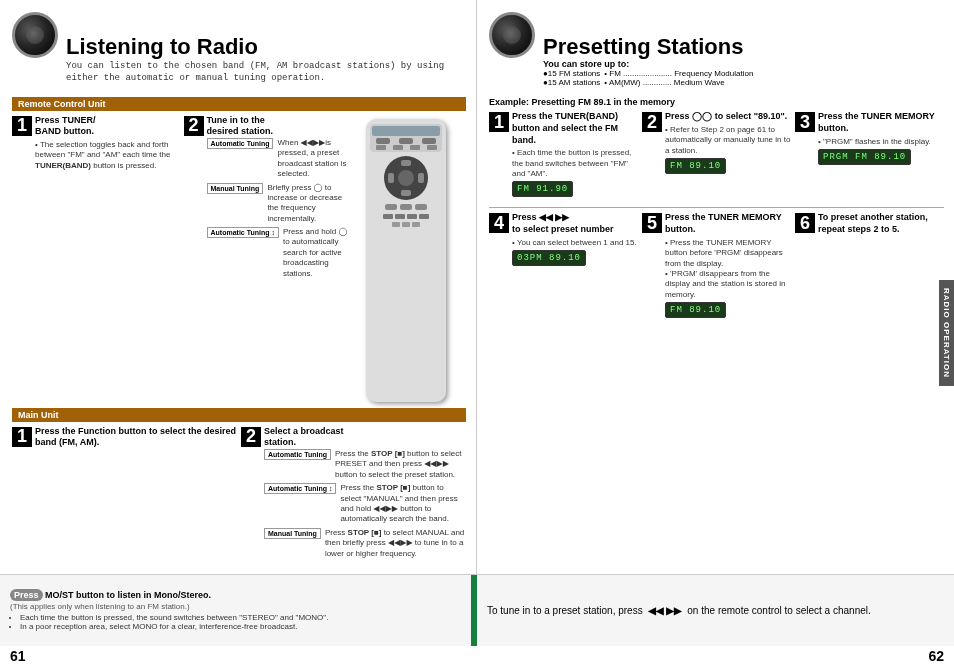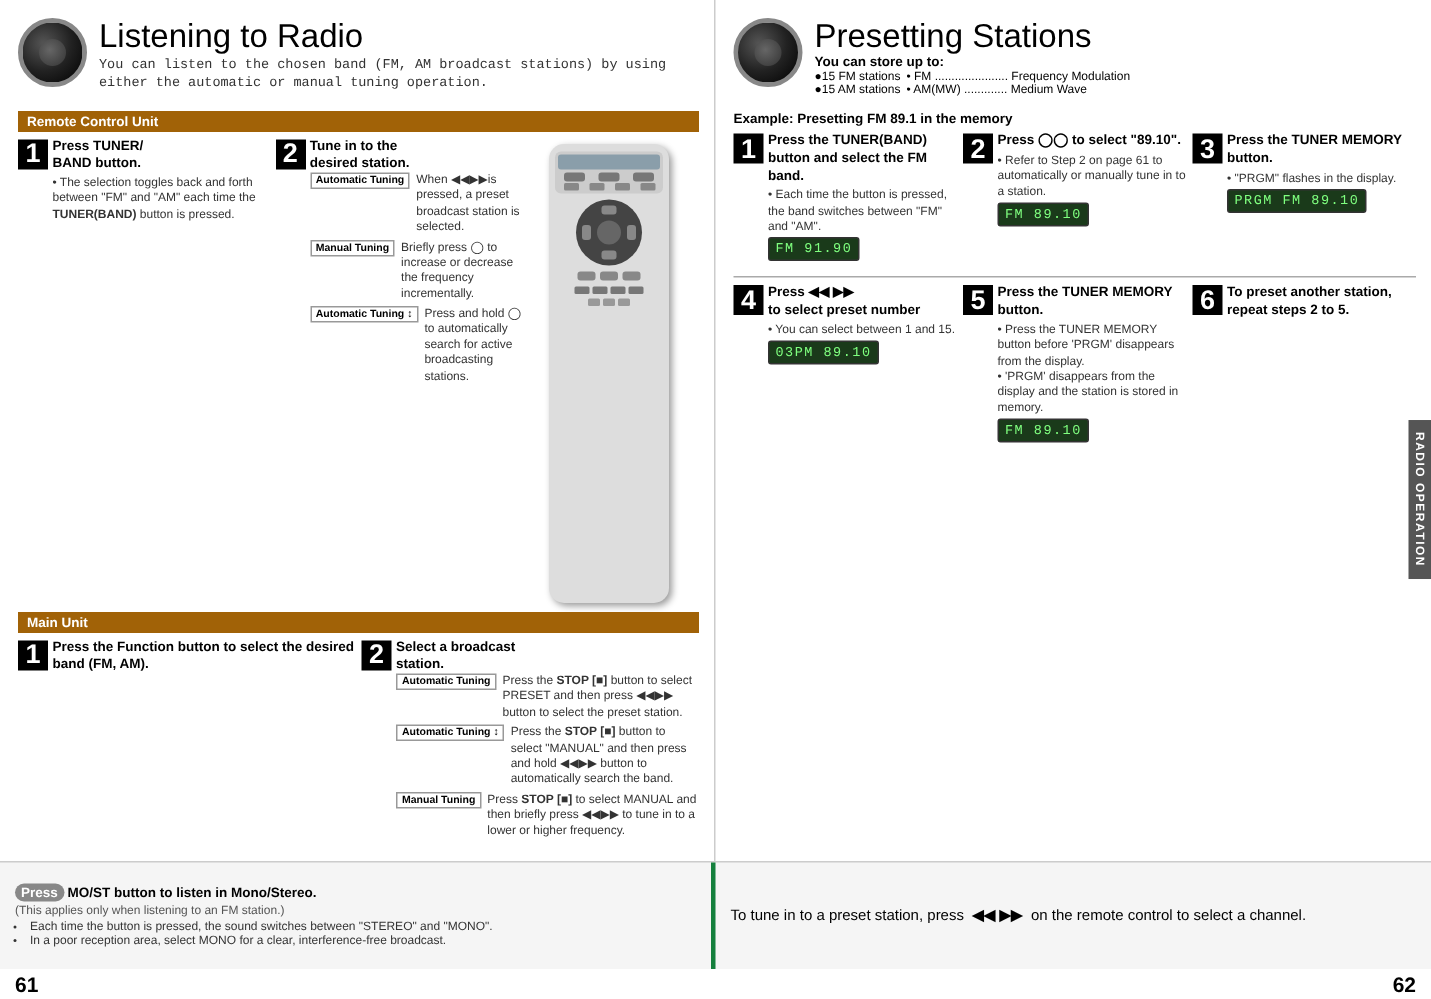--- a/index.html
+++ b/index.html
@@ -70,23 +70,24 @@
       height: 18px;
       border-radius: 50%;
       background: radial-gradient(circle at 40% 40%, #666, #333);
       top: 50%;
       left: 50%;
       transform: translate(-50%, -50%);
     }
 
     .page-title {
       font-size: 22px;
-      font-weight: normal;
+      font-weight: bold;
       color: #000;
       line-height: 1.1;
+      margin-top: 23px;
     }
 
     .page-subtitle {
       font-size: 9px;
       color: #333;
       margin-top: 2px;
       line-height: 1.3;
       font-family: Liberation Mono, monospace;
     }
 
@@ -180,21 +181,21 @@
       background: #f5f5f5;
       border-top: 1px solid #ccc;
       display: flex;
       align-items: stretch;
       height: 72px;
     }
 
     .bottom-left {
       width: 50%;
       padding: 6px 10px;
-      border-right: 3px solid #15803d;
+      border-right: 6px solid #15803d;
       display: flex;
       flex-direction: column;
       justify-content: center;
     }
 
     .bottom-right {
       width: 50%;
       padding: 6px 10px;
       display: flex;
       flex-direction: column;

